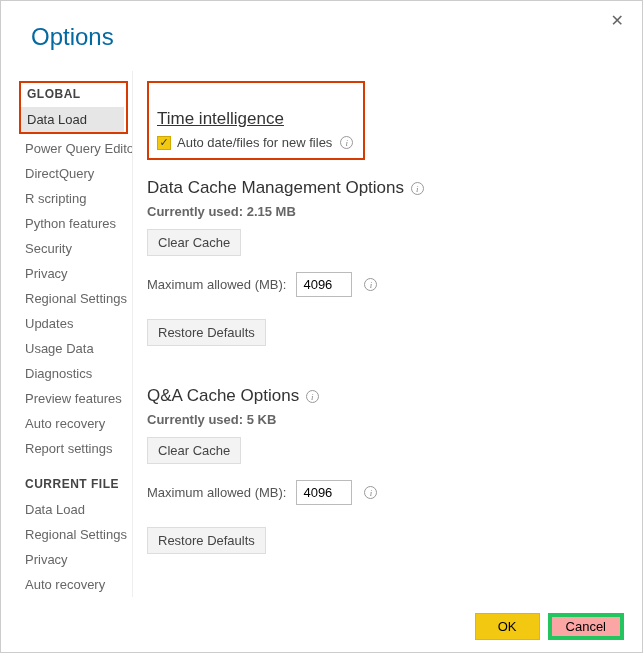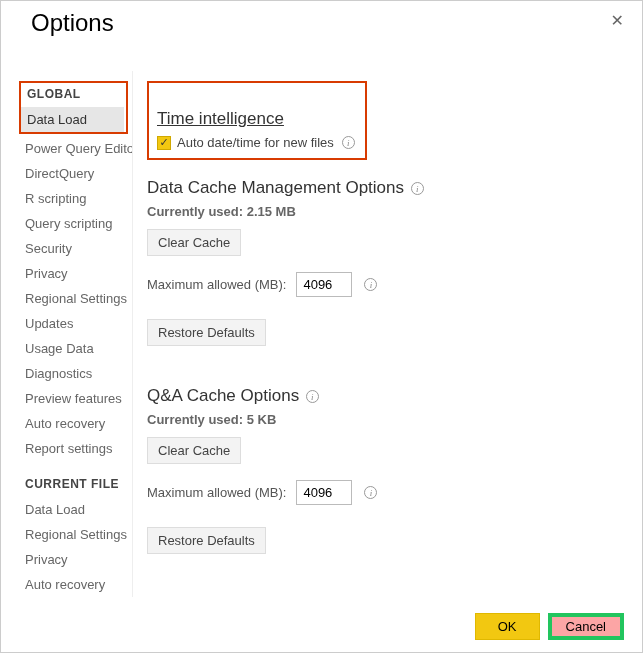--- a/index.html
+++ b/index.html
@@ -23,22 +23,22 @@
     top: 6px;
     right: 10px;
     font-size: 16px;
     color: #666;
     cursor: pointer;
     padding: 4px 8px;
   }
   .title {
     font-size: 24px;
     font-weight: 300;
-    color: #000000;
-    padding: 8px 0 10px 30px;
+    color: #0369a1;
+    padding: 22px 0 10px 30px;
   }
   .body {
     display: flex;
     position: absolute;
     top: 70px;
     bottom: 55px;
     left: 0;
     right: 0;
   }
   .sidebar {
@@ -188,21 +188,21 @@
   <div class="body">
 
     <div class="sidebar">
       <div class="highlight-red">
         <div class="section-header" style="margin-top:0">GLOBAL</div>
         <div class="nav-item selected">Data Load</div>
       </div>
       <div class="nav-item">Power Query Editor</div>
       <div class="nav-item">DirectQuery</div>
       <div class="nav-item">R scripting</div>
-      <div class="nav-item">Query scripting</div>
+      <div class="nav-item">Python features</div>
       <div class="nav-item">Security</div>
       <div class="nav-item">Privacy</div>
       <div class="nav-item">Regional Settings</div>
       <div class="nav-item">Updates</div>
       <div class="nav-item">Usage Data</div>
       <div class="nav-item">Diagnostics</div>
       <div class="nav-item">Preview features</div>
       <div class="nav-item">Auto recovery</div>
       <div class="nav-item">Report settings</div>
 
@@ -213,21 +213,21 @@
       <div class="nav-item">Auto recovery</div>
 
     </div>
 
     <div class="content">
 
       <div class="ti-box">
         <div class="group-title small-pad">Time intelligence</div>
         <div class="checkbox-row">
           <span class="chk">✓</span>
-          <span>Auto date/time for new files</span>
+          <span>Auto date/files for new files</span>
           <span class="info-icon">i</span>
         </div>
       </div>
 
       <div class="group-title">
         <span>Data Cache Management Options</span>
         <span class="info-icon">i</span>
       </div>
       <div class="para">Currently used: 2.15 MB</div>
       <button class="btn-grey">Clear Cache</button>

